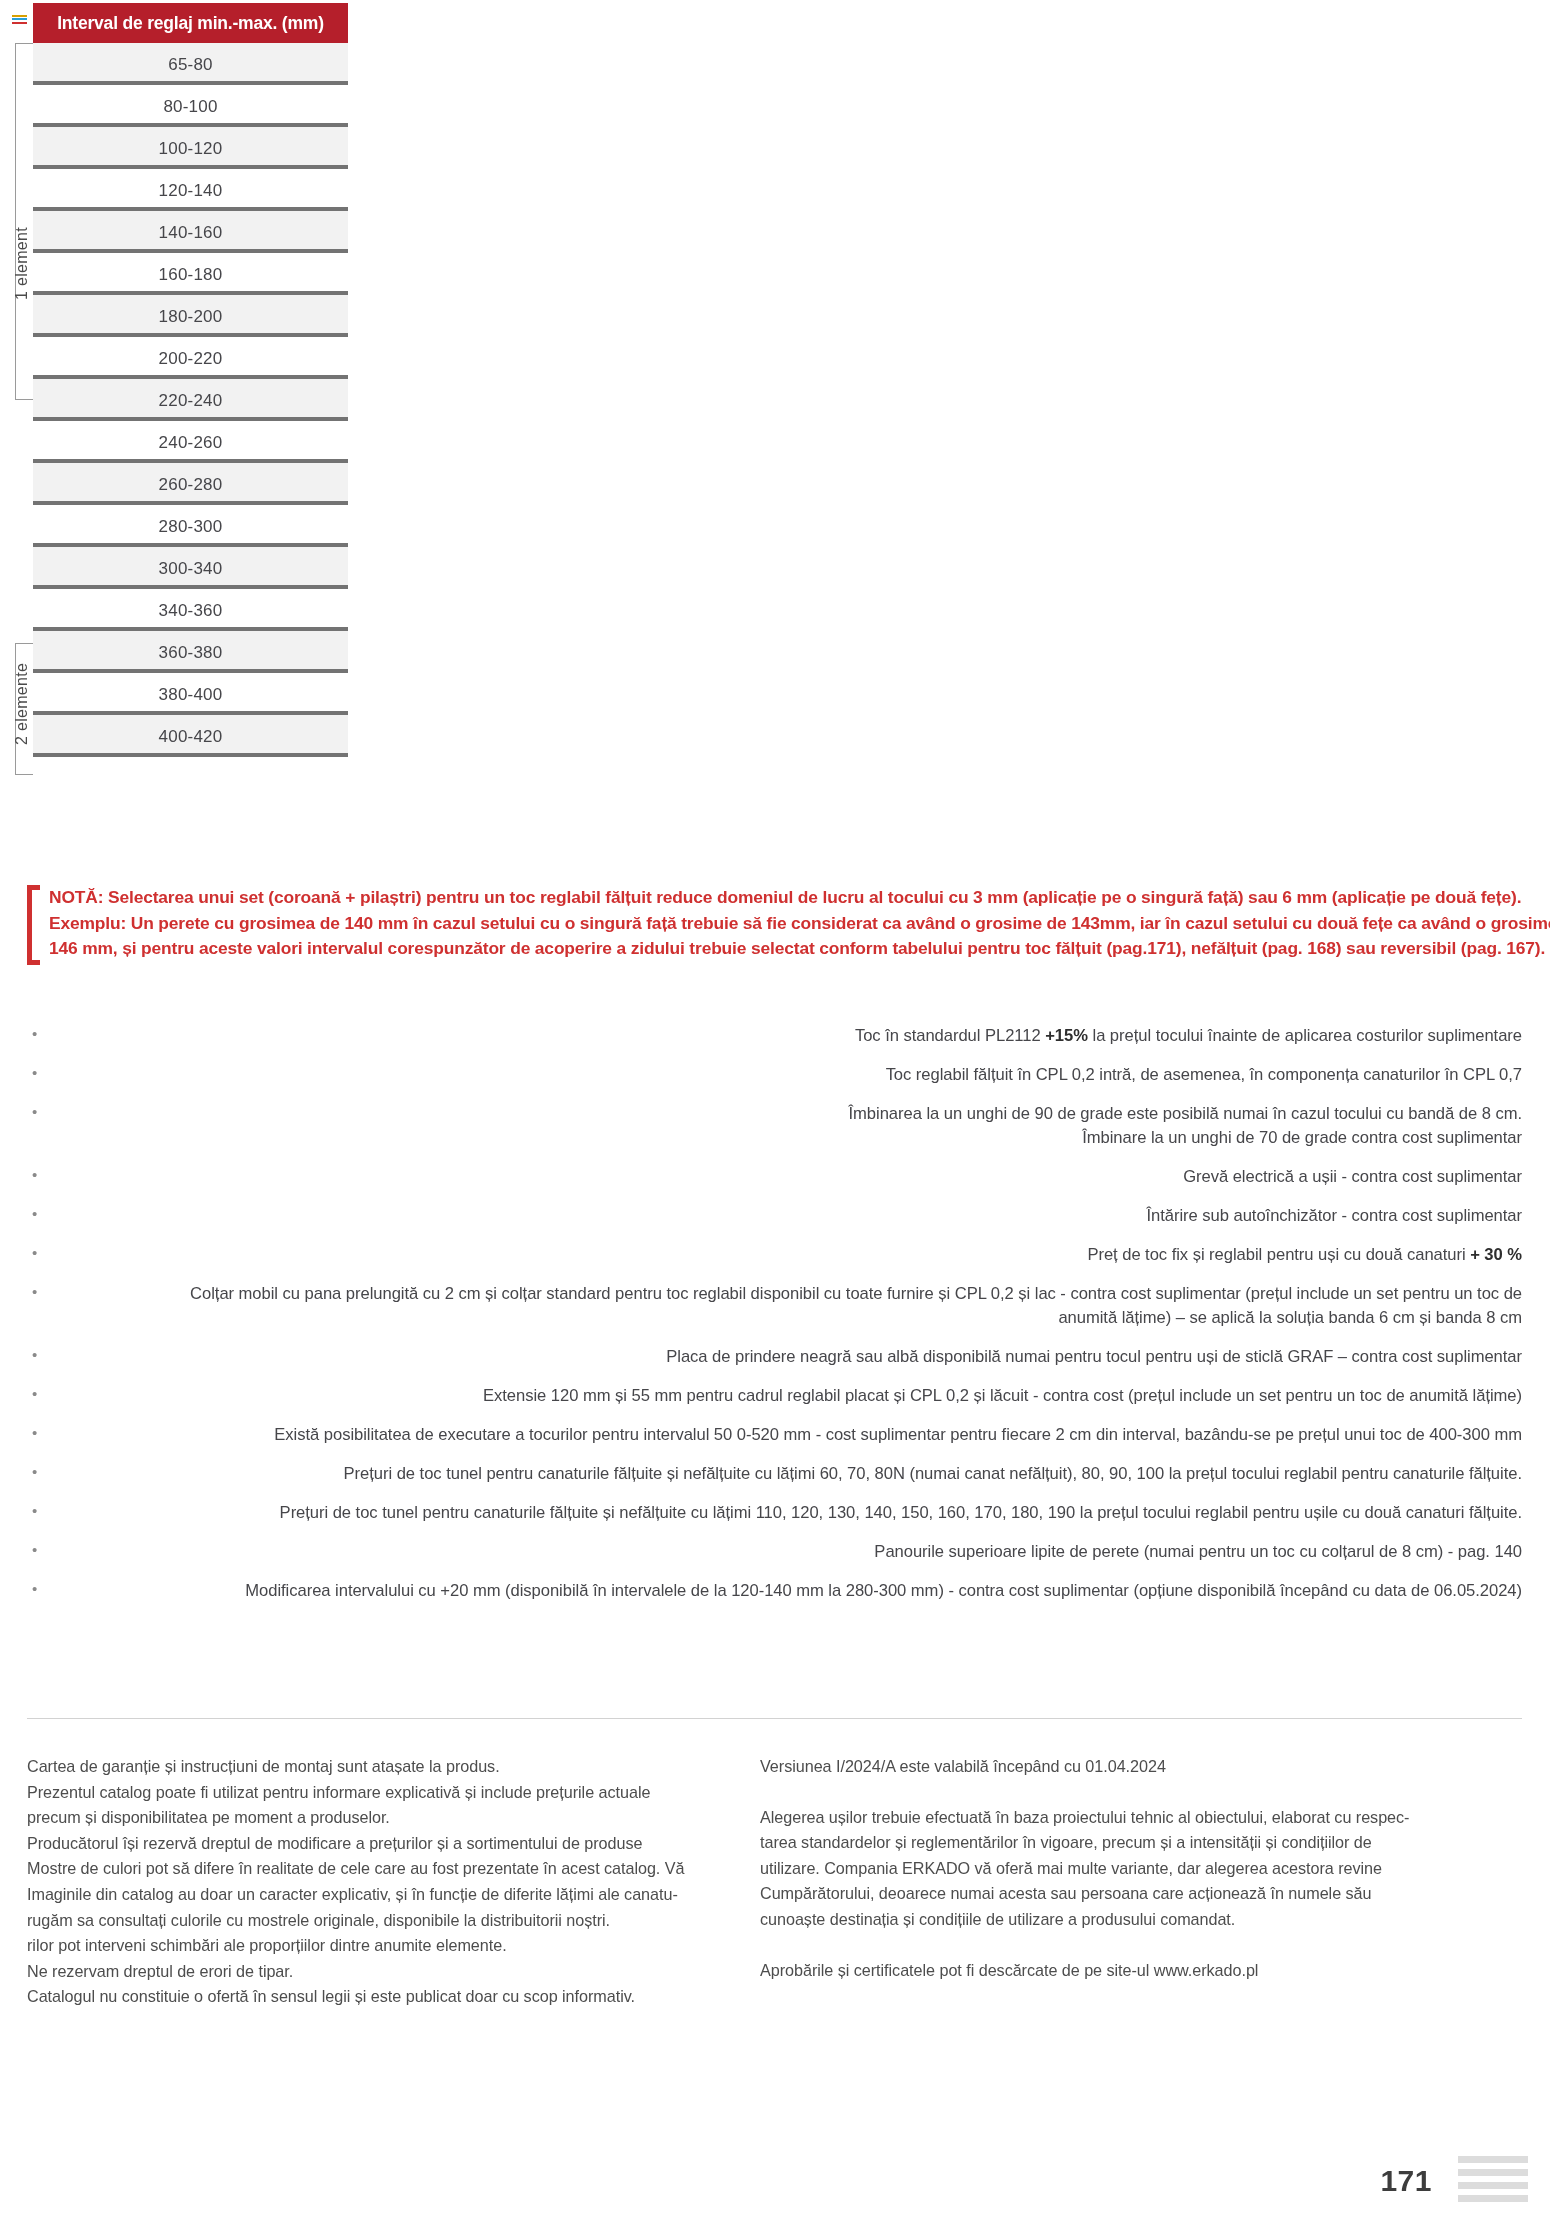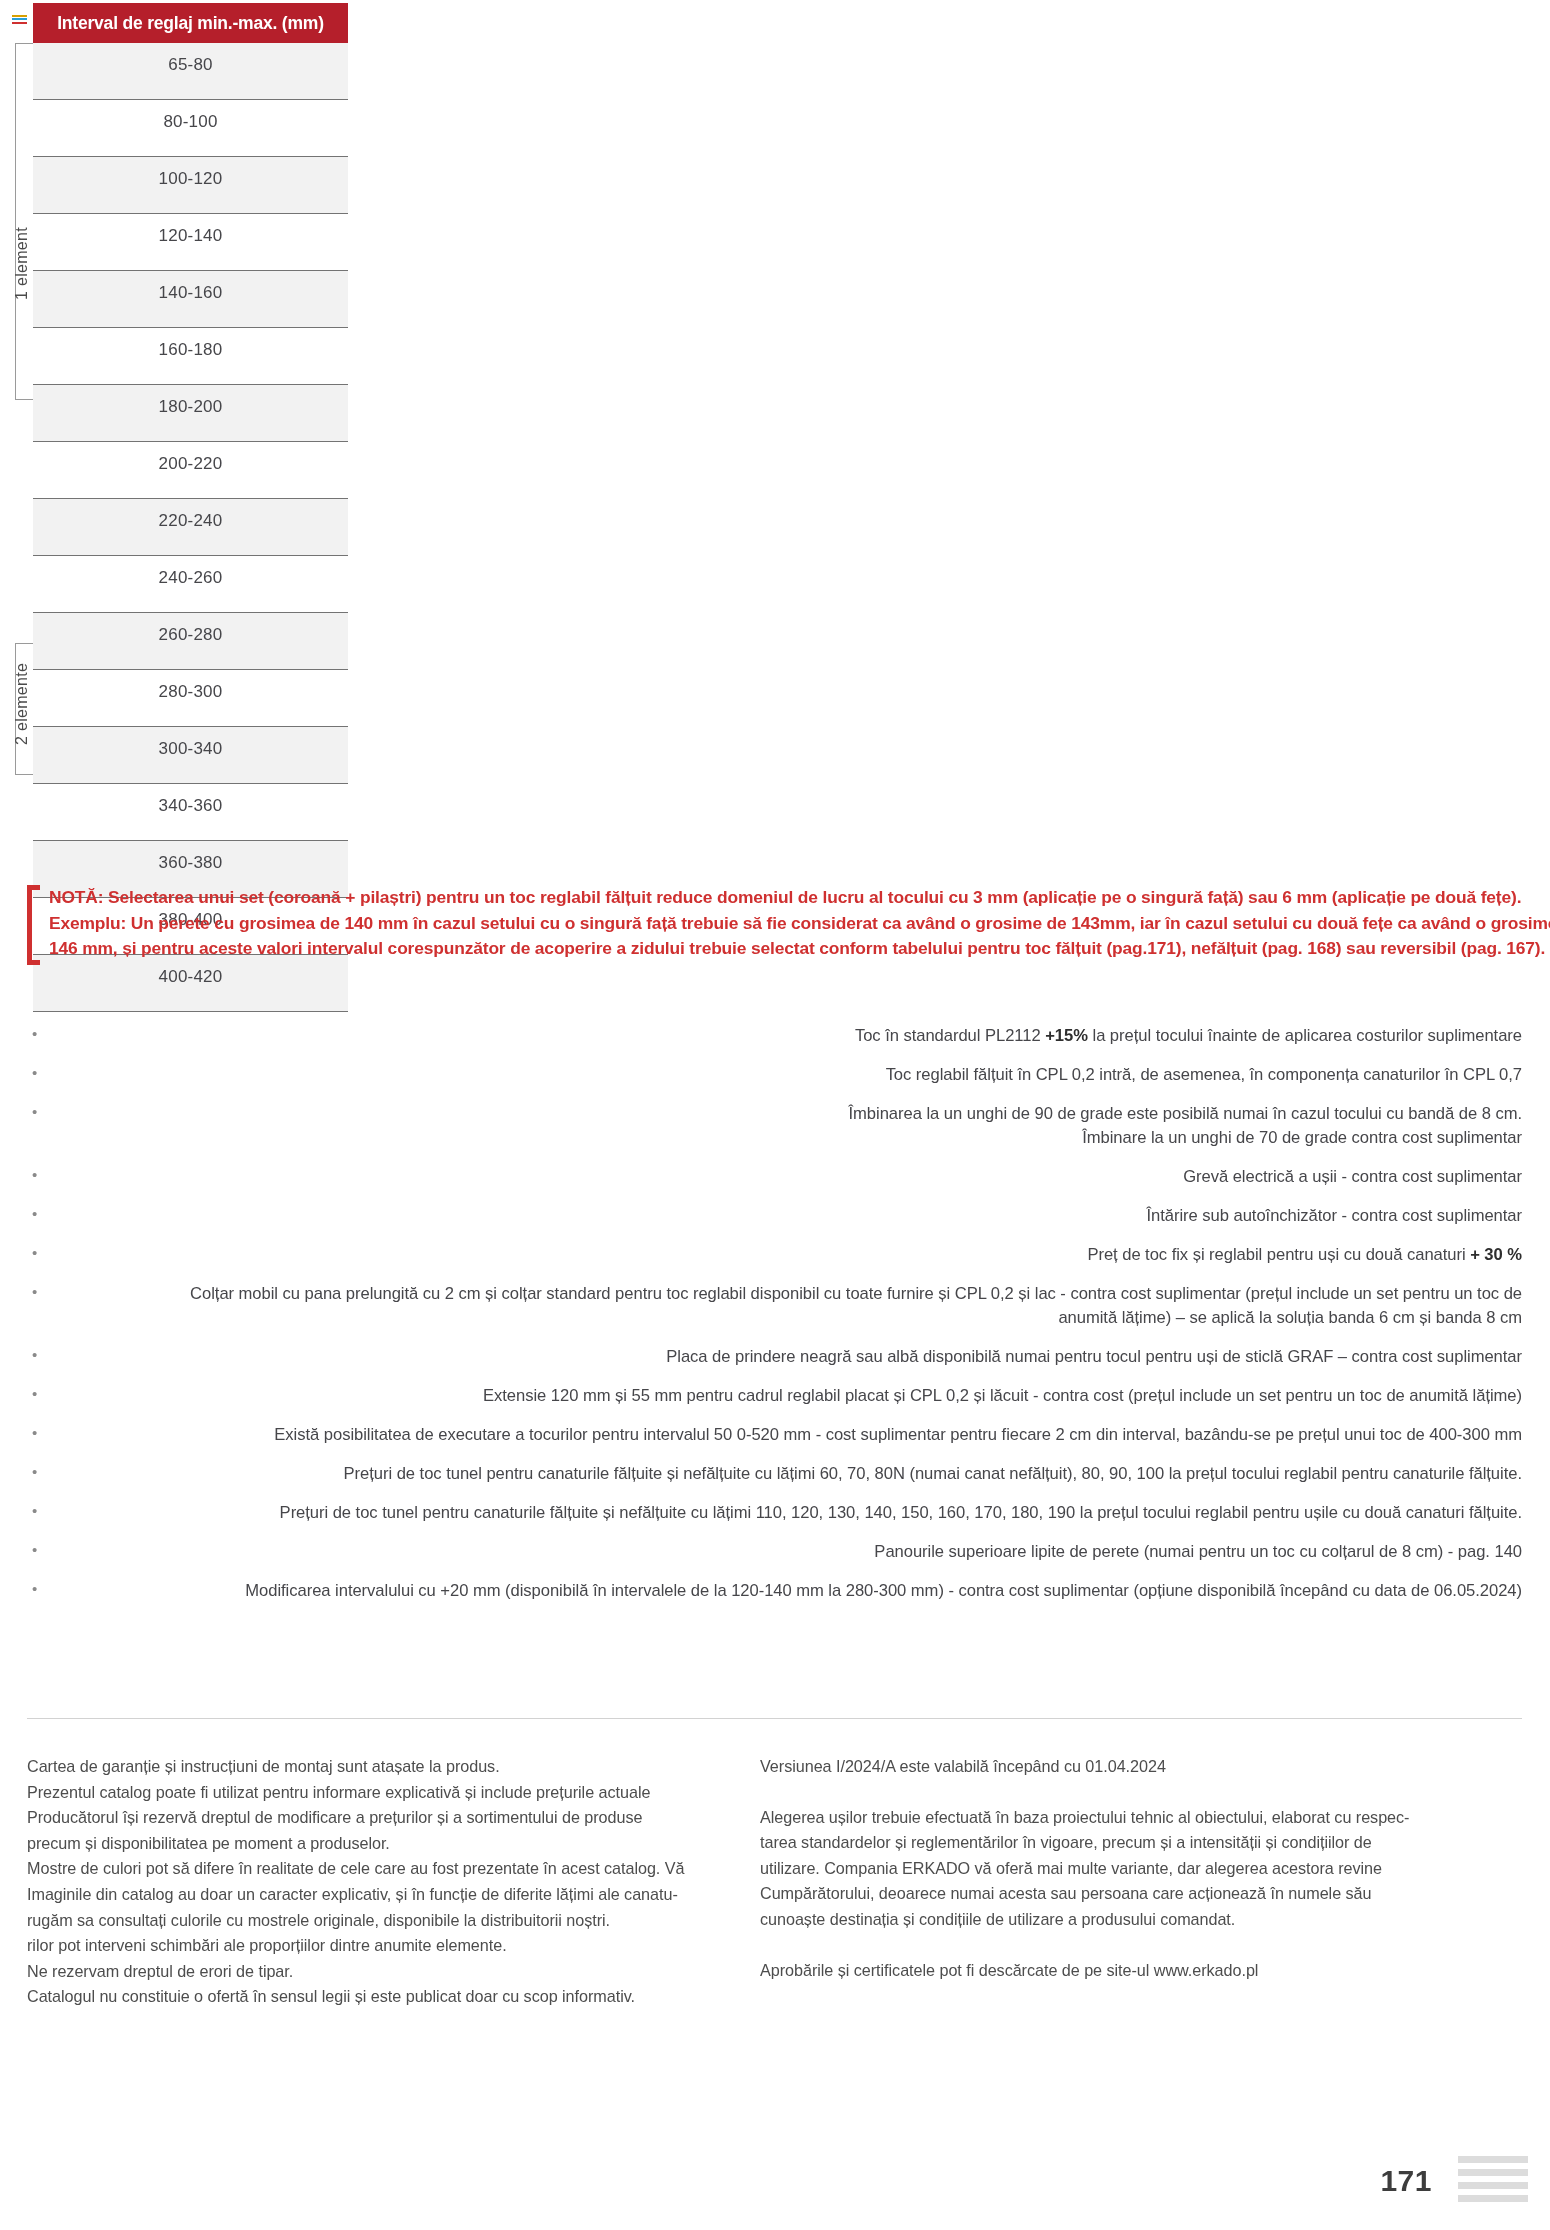--- a/index.html
+++ b/index.html
@@ -32,26 +32,26 @@
     color: #ffffff;
     height: 40px;
     line-height: 40px;
     text-align: center;
     font-size: 17.5px;
     font-weight: bold;
     letter-spacing: -0.2px;
     white-space: nowrap;
   }
   .tbl-row {
-    height: 57px;
+    height: 42px;
     line-height: 44.3px;
     text-align: center;
     font-size: 17px;
     color: #46464a;
-    border-bottom: 1px solid #737373;
+    border-bottom: 4px solid #737373;
     letter-spacing: 0.2px;
   }
   .tbl-row.alt { background: #f2f2f2; }
   .tbl-row.plain { background: #ffffff; }
 
   
   .colorbar {
     position: absolute;
     left: 12px; top: 15px;
     width: 15px; height: 11px;
@@ -241,22 +241,22 @@
     <div class="blt"><span>Prețuri de toc tunel pentru canaturile fălțuite și nefălțuite cu lățimi 110, 120, 130, 140, 150, 160, 170, 180, 190 la prețul tocului reglabil pentru ușile cu două canaturi fălțuite.</span></div>
     <div class="blt"><span>Panourile superioare lipite de perete (numai pentru un toc cu colțarul de 8 cm) - pag. 140</span></div>
     <div class="blt"><span>Modificarea intervalului cu +20 mm (disponibilă în intervalele de la 120-140 mm la 280-300 mm) - contra cost suplimentar (opțiune disponibilă începând cu data de 06.05.2024)</span></div>
   </div>
 
 <div id="footer-rule"></div>
 
 <div class="foot-col" id="foot-left">
     <p>Cartea de garanție și instrucțiuni de montaj sunt atașate la produs.</p>
     <p>Prezentul catalog poate fi utilizat pentru informare explicativă și include prețurile actuale</p>
+    <p>precum și disponibilitatea pe moment a produselor.</p>
     <p>Producătorul își rezervă dreptul de modificare a prețurilor și a sortimentului de produse</p>
-    <p>precum și disponibilitatea pe moment a produselor.</p>
     <p>Mostre de culori pot să difere în realitate de cele care au fost prezentate în acest catalog. Vă</p>
     <p>Imaginile din catalog au doar un caracter explicativ, și în funcție de diferite lățimi ale canatu-</p>
     <p>rugăm sa consultați culorile cu mostrele originale, disponibile la distribuitorii noștri.</p>
     <p>rilor pot interveni schimbări ale proporțiilor dintre anumite elemente.</p>
     <p>Ne rezervam dreptul de erori de tipar.</p>
     <p>Catalogul nu constituie o ofertă în sensul legii și este publicat doar cu scop informativ.</p>
   </div>
 
 <div class="foot-col" id="foot-right">
   <p>Versiunea I/2024/A este valabilă începând cu 01.04.2024</p>

